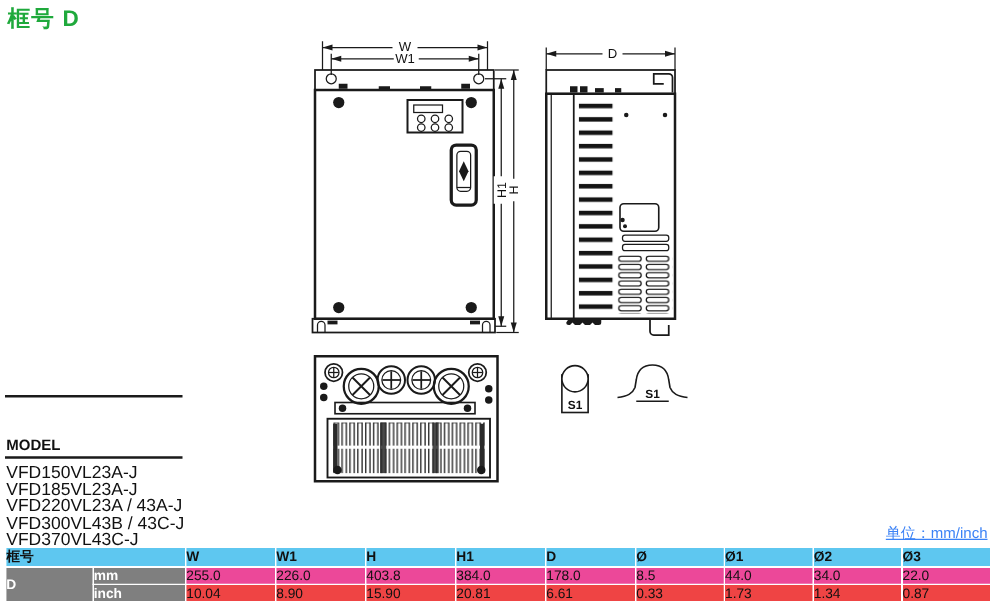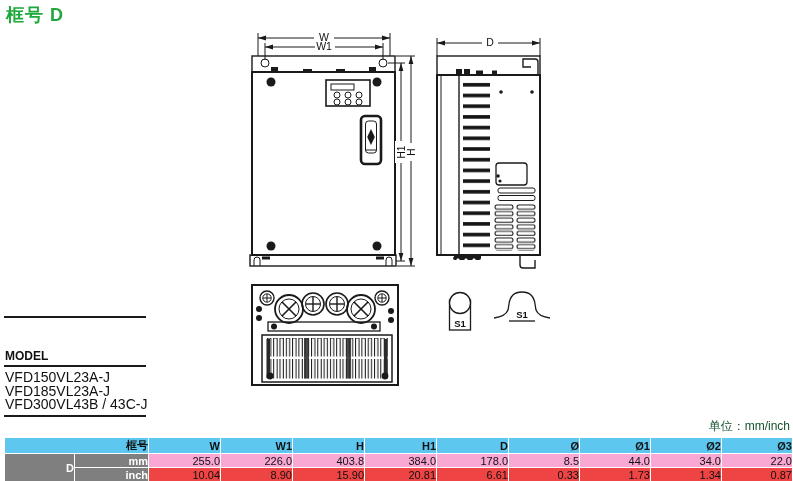--- a/index.html
+++ b/index.html
@@ -11,31 +11,31 @@
     color:#1FA93C; letter-spacing:1px; }
 
   #drawing-svg { position:absolute; left:0; top:0; width:793px; height:418px; }
 
   .model-panel { position:absolute; left:4px; top:316px; width:142px; }
   .model-panel .rule { height:2px; background:#1a1a1a; }
   .model-heading { font-size:12px; font-weight:bold; color:#111; padding:3px 1px 2px 1px;margin-top:28px; }
   .model-list { list-style:none; padding:4px 1px 3px 1px; }
   .model-list li { font-size:14px; color:#111; line-height:13.6px; white-space:nowrap; }
 
-  .unit-label { position:absolute; right:3px; top:418px; font-size:12px; color:#14532d; }
+  .unit-label { position:absolute; right:3px; top:418px; font-size:12px; color:#3b82f6;text-decoration:underline; }
 
   .dim-table { position:absolute; left:4px; top:437px; width:788px; border-collapse:collapse;
     table-layout:fixed; }
-  .dim-table td, .dim-table th { border:1px solid #fff; text-align:right; vertical-align:middle;
+  .dim-table td, .dim-table th { border:1px solid #fff; text-align:left; vertical-align:middle;
     font-size:11px; padding:0; overflow:hidden;margin-top:13px; }
   .dim-table tr.hdr td { background:#5EC7F0; color:#111; font-weight:bold; height:15px; }
   .dim-table td.dk { background:#7F7F7F; color:#fff; font-weight:bold; }
   .dim-table tr.r-mm { height:14px; }
   .dim-table tr.r-inch { height:14px; }
-  .dim-table tr.r-mm td.val { background:#f9a8d4; color:#111; }
+  .dim-table tr.r-mm td.val { background:#ec4899; color:#111; }
   .dim-table tr.r-inch td.val { background:#ef4444; color:#111; }
 
   svg text { font-family:"Liberation Sans", sans-serif; fill:#111; }
   .ln { stroke:#1a1a1a; fill:none; }
   .thk { stroke:#1a1a1a; stroke-width:2; fill:none; }
   .fl { fill:#1a1a1a; stroke:none; }
 </style>
 </head>
 <body>
 <div id="stage">
@@ -234,21 +234,23 @@
   </g>
 </svg>
 
 <div class="model-panel">
   <div class="rule"></div>
   <div class="model-heading">MODEL</div>
   <div class="rule"></div>
   <ul class="model-list">
     <li>VFD150VL23A-J</li>
     <li>VFD185VL23A-J</li>
+    <li>VFD220VL23A / 43A-J</li>
     <li>VFD300VL43B / 43C-J</li>
+    <li>VFD370VL43C-J</li>
   </ul>
   <div class="rule"></div>
 </div>
 
 <div class="unit-label">单位：mm/inch</div>
 
 <table class="dim-table">
   <colgroup>
     <col style="width:70px">
         <col style="width:74px">

